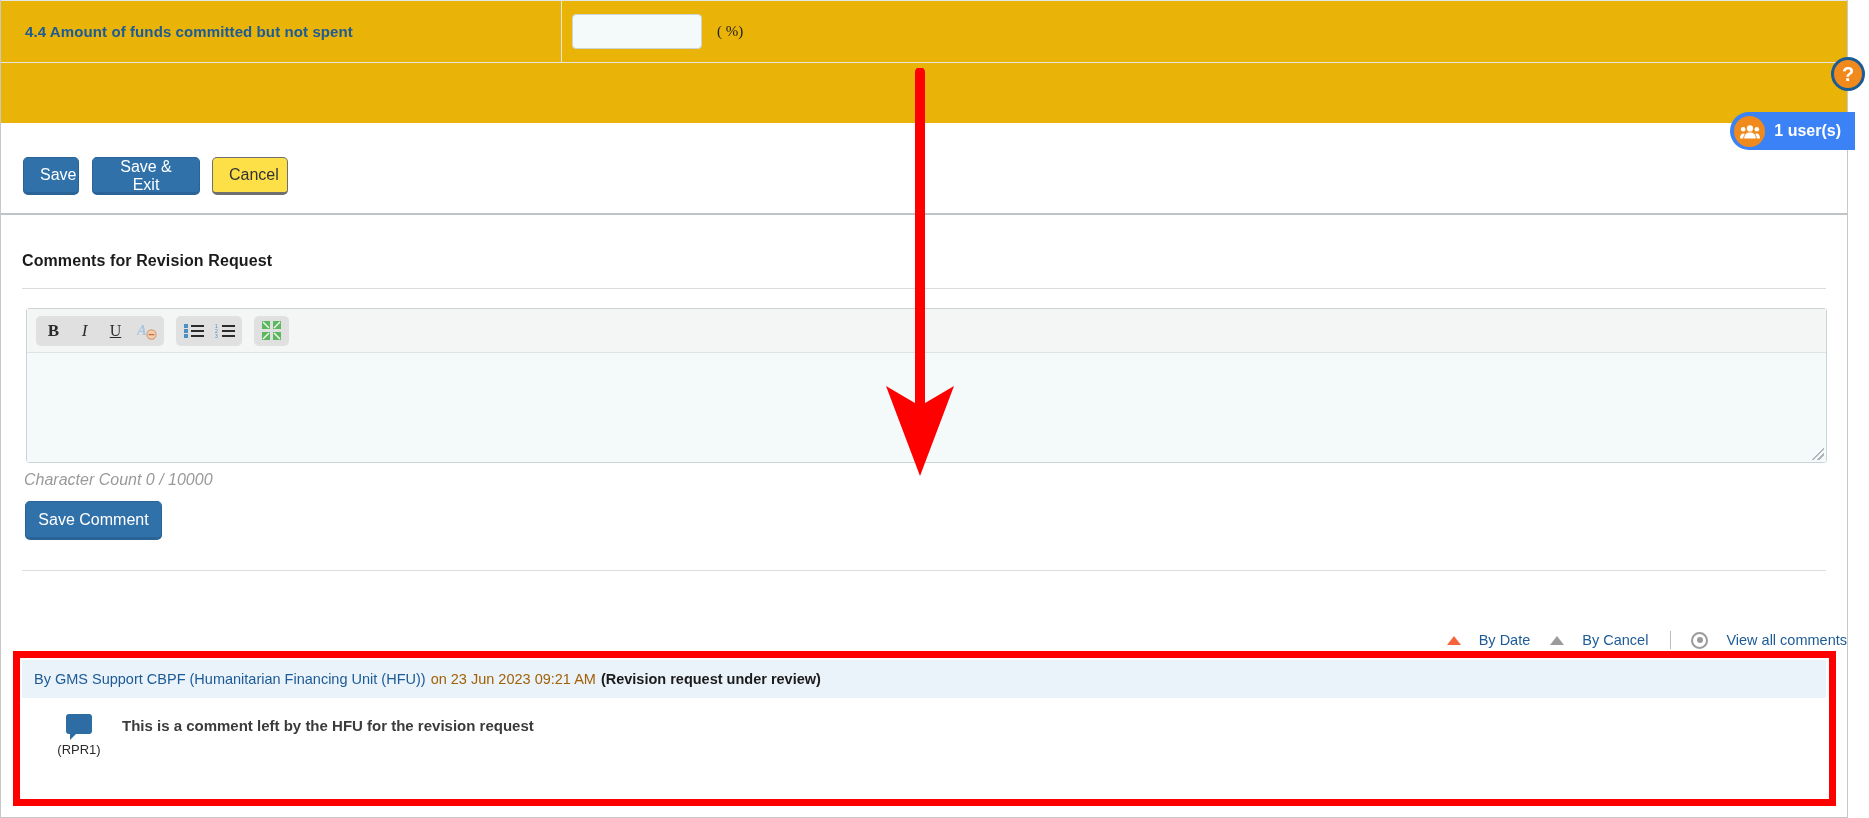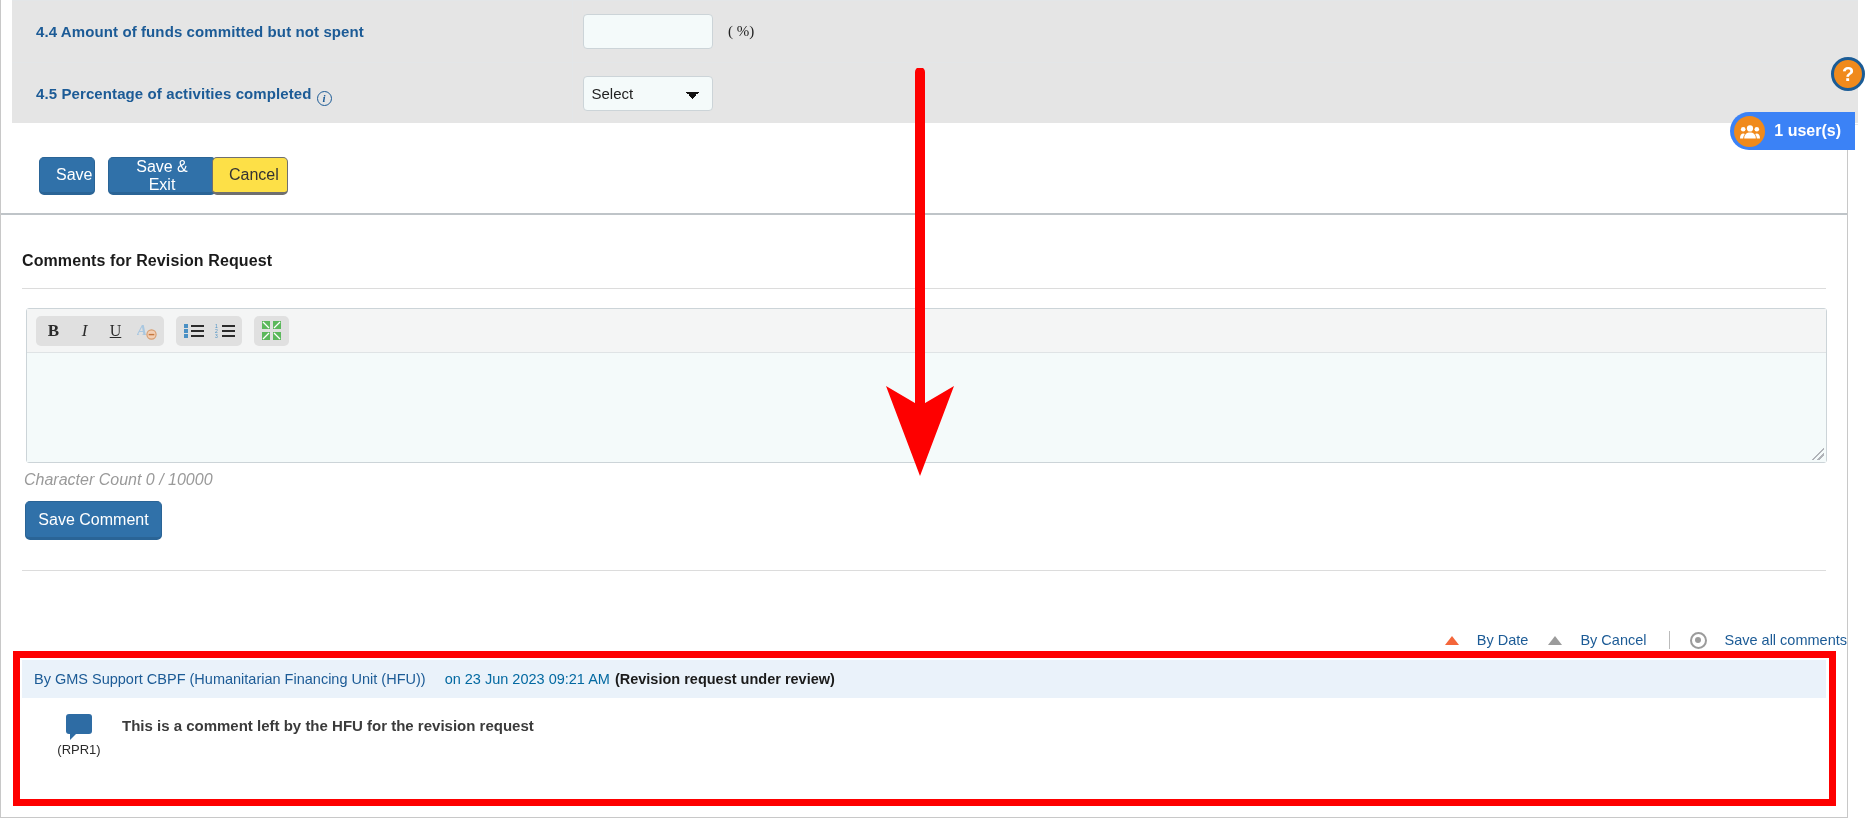--- a/index.html
+++ b/index.html
@@ -21,22 +21,22 @@
     position: absolute; left: 0; top: 0; width: 1px; height: 818px;
     background: #c8c8c8;
   }
   .right-rail {
     position: absolute; left: 1847px; top: 0; width: 1px; height: 818px;
     background: #c8c8c8;
   }
 
   
   .form-block {
-    position: absolute; left: 12px; top: 0; width: 1846px; height: 123px;
-    background: #e5e5e5;
+    position: absolute; left: 1px; top: 0; width: 1846px; height: 123px;
+    background: #eab308;
   }
   .ftable { width: 100%; border-collapse: collapse; }
   .ftable tr { height: 62px; }
   .ftable td {
     border-bottom: 1px solid #e3e6e8;
     vertical-align: middle;
     padding: 0;
   }
   .ftable tr:first-child td { border-top: 1px solid #e3e6e8; }
   td.c-label {
@@ -121,21 +121,20 @@
     height: 38px;
     position: absolute;
     top: 34px;
     padding: 0 16px;
   }
   .btn-primary {
     background: #3071a9;
     border: 1px solid #2a6496;
     border-bottom-width: 3px;
     color: #fff;
-    margin-left: 16px;
   }
   .btn-default {
     background: #fde047;
     border: 1px solid #6f6f6f;
     border-bottom-width: 3px;
     color: #333;
   }
   #b-save   { left: 22px;  width: 56px; }
   #b-saveex { left: 91px;  width: 108px; }
   #b-cancel { left: 211px; width: 76px; }
@@ -261,21 +260,21 @@
     background: #fff;
   }
   .comment-head {
     height: 38px;
     background: #eaf2fa;
     display: flex; align-items: center;
     padding-left: 12px;
     font-size: 14.5px;
   }
   .ch-author { color: #1c5b96; }
-  .ch-meta   { color: #0369a1; margin-left: 19px; text-align: right; }
+  .ch-meta   { color: #a16207; margin-left: 5px; text-align: right; }
   .ch-status { color: #1b1b1b; font-weight: bold; margin-left: 5px; }
   .comment-body {
     display: flex;
     padding-top: 16px;
     padding-left: 16px;
   }
   .cb-icon-col {
     width: 82px;
     text-align: center;
   }
@@ -363,31 +362,20 @@
   <div class="form-block">
     <table class="ftable">
       <tbody>
           <tr>
         <td class="c-label">
           <span class="q-label">4.4 Amount of funds committed but not spent</span>
         </td>
         <td class="c-field">
           <input class="txtbox" type="text" value="" style="">
           <span class="pct">( %)</span>
-        </td>
-        <td class="c-rest"></td>
-      </tr>
-      <tr>
-        <td class="c-label">
-          <span class="q-label">4.5 Percentage of activities completed</span><span class="info-icon">i</span>
-        </td>
-        <td class="c-field">
-          <select class="selbox">
-            <option>Select</option>
-          </select>
         </td>
         <td class="c-rest"></td>
       </tr>
     </tbody>
       </table>
   </div>
 
   <div class="btn-row">
     <button id="b-save" class="btn btn-primary">Save</button>
     <button id="b-saveex" class="btn btn-primary">Save &amp; Exit</button>
@@ -468,21 +456,21 @@
       <span class="tri"></span>
       <span>By Date</span>
     </div>
     <div class="sortlink">
       <span class="tri grey"></span>
       <span>By Cancel</span>
     </div>
     <div class="vsep"></div>
     <div class="sortlink">
       <span class="eye"></span>
-      <span>Save all comments</span>
+      <span>View all comments</span>
     </div>
   </div>
 
   <div class="comment-card">
     <div class="comment-head">
       <span class="ch-author">By GMS Support CBPF (Humanitarian Financing Unit (HFU))</span>
       <span class="ch-meta">on 23 Jun 2023 09:21 AM</span>
       <span class="ch-status">(Revision request under review)</span>
     </div>
     <div class="comment-body">

